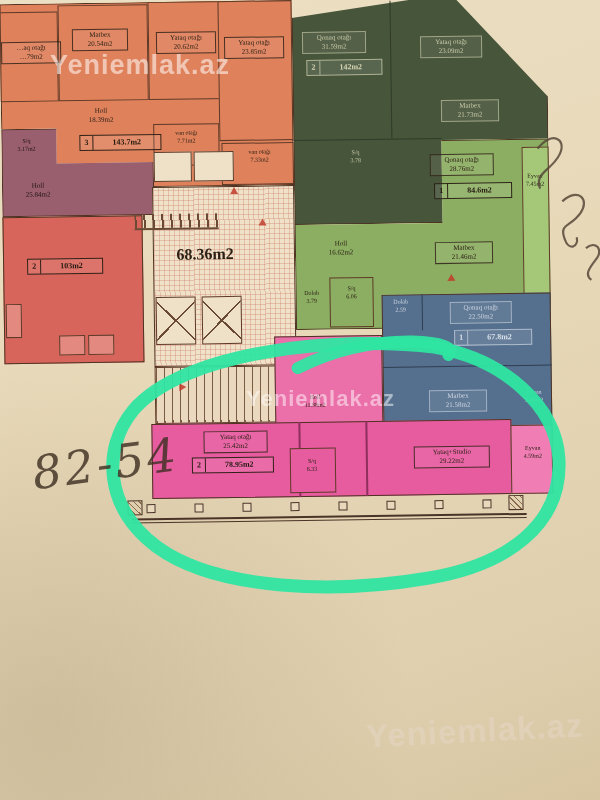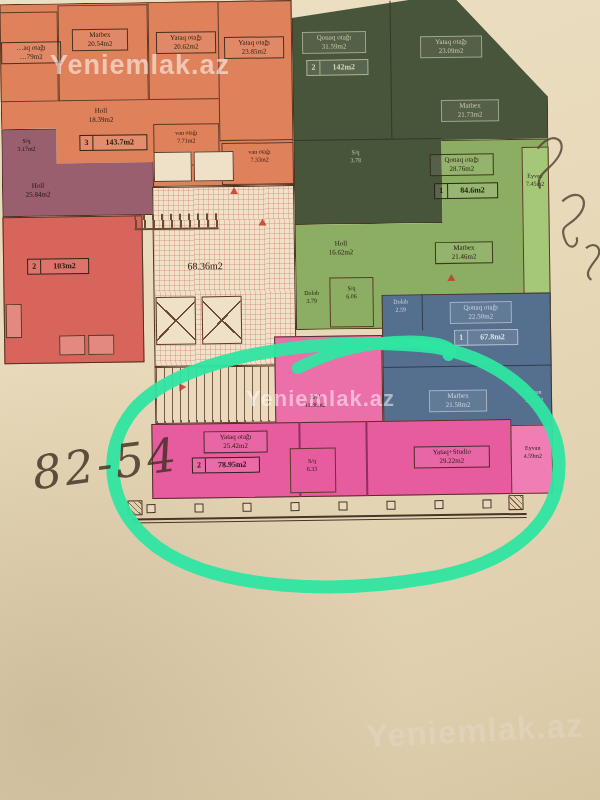--- a/index.html
+++ b/index.html
@@ -22,21 +22,21 @@
   #plan{inset:0;transform:rotate(-.8deg);transform-origin:300px 40px}
   
   .sect{position:absolute;border:1.6px solid #4e3323;box-sizing:border-box}
   .rm{position:absolute;border:1.1px solid #5e3a27;box-sizing:border-box}
   .wall{position:absolute;background:#5e3a27}
   .rl{position:absolute;color:#2c2015;font:7px/1.25 "Liberation Serif",serif;text-align:center;white-space:nowrap}
   .rl.box{border:1px solid rgba(48,33,22,.85);padding:1px 3px;background:rgba(255,255,255,.07)}
   .rl.tiny{font-size:6px}
   .badge{position:absolute;display:flex;border:1.2px solid rgba(40,28,18,.95);color:#241a10;background:rgba(255,255,255,.10);font:bold 8px/1 "Liberation Serif",serif}
   .badge .n{padding:3px 4px;border-right:1.2px solid rgba(40,28,18,.95);display:flex;align-items:center}
-  .badge .a{padding:3px 12px;display:flex;align-items:center;font-weight:bold}
+  .badge .a{padding:3px 19px;display:flex;align-items:center;font-weight:bold}
   .core{background-color:#f0e1c9;background-image:
     repeating-linear-gradient(0deg,rgba(200,110,90,.30) 0 1px,transparent 1px 5px),
     repeating-linear-gradient(90deg,rgba(200,110,90,.30) 0 1px,transparent 1px 5px)}
   .stairs{background-color:#ead9bf;background-image:repeating-linear-gradient(90deg,#7a5a40 0 1.2px,transparent 1.2px 8px)}
   .xbox{background-color:#efe0c8;background-image:
     linear-gradient(45deg,transparent calc(50% - .8px),#6b4a35 calc(50% - .8px) calc(50% + .8px),transparent calc(50% + .8px)),
     linear-gradient(-45deg,transparent calc(50% - .8px),#6b4a35 calc(50% - .8px) calc(50% + .8px),transparent calc(50% + .8px))}
   .comb{background:repeating-linear-gradient(90deg,#6b4a35 0 2px,transparent 2px 9px);border-bottom:2px solid #6b4a35}
   .fline{position:absolute;background:#4a3327;height:2px}
   .col{position:absolute;width:9px;height:9px;border:1.5px solid #4a3327;background:#e8d9bc;box-sizing:border-box}
@@ -203,21 +203,21 @@
     <span>Eyvan</span><br>
     <span>3.46m2</span>
   </div>
   <div class="rm" style="left:333px;top:385px;width:42px;height:42px;background:#4a6380"></div>
   <div class="rl tiny" style="left:342px;top:390px;width:24px;color:#cdd6e2">
     <span>S/q</span><br>
     <span></span>
   </div>
 
   <div class="sect core" style="left:150px;top:185px;width:142px;height:180px"></div>
-  <div class="rl" style="left:162px;top:259px;width:80px;font-size:10px;font-weight:normal">
+  <div class="rl" style="left:162px;top:243px;width:80px;font-size:16px;font-weight:bold">
     <span>68.36m2</span>
   </div>
   <div class="abs comb" style="left:132px;top:212px;width:84px;height:14px"></div>
   <div class="rm" style="left:152px;top:150px;width:38px;height:30px;background:#efe0c8"></div>
   <div class="rm" style="left:192px;top:150px;width:40px;height:30px;background:#efe0c8"></div>
   <div class="rm xbox" style="left:152px;top:295px;width:40px;height:48px"></div>
   <div class="rm xbox" style="left:198px;top:295px;width:40px;height:48px"></div>
   <div class="rm stairs" style="left:150px;top:365px;width:148px;height:57px"></div>
   <div class="redtick" style="left:256px;top:218px"></div>
   <div class="redtick" style="left:298px;top:366px;transform:rotate(180deg)"></div>

